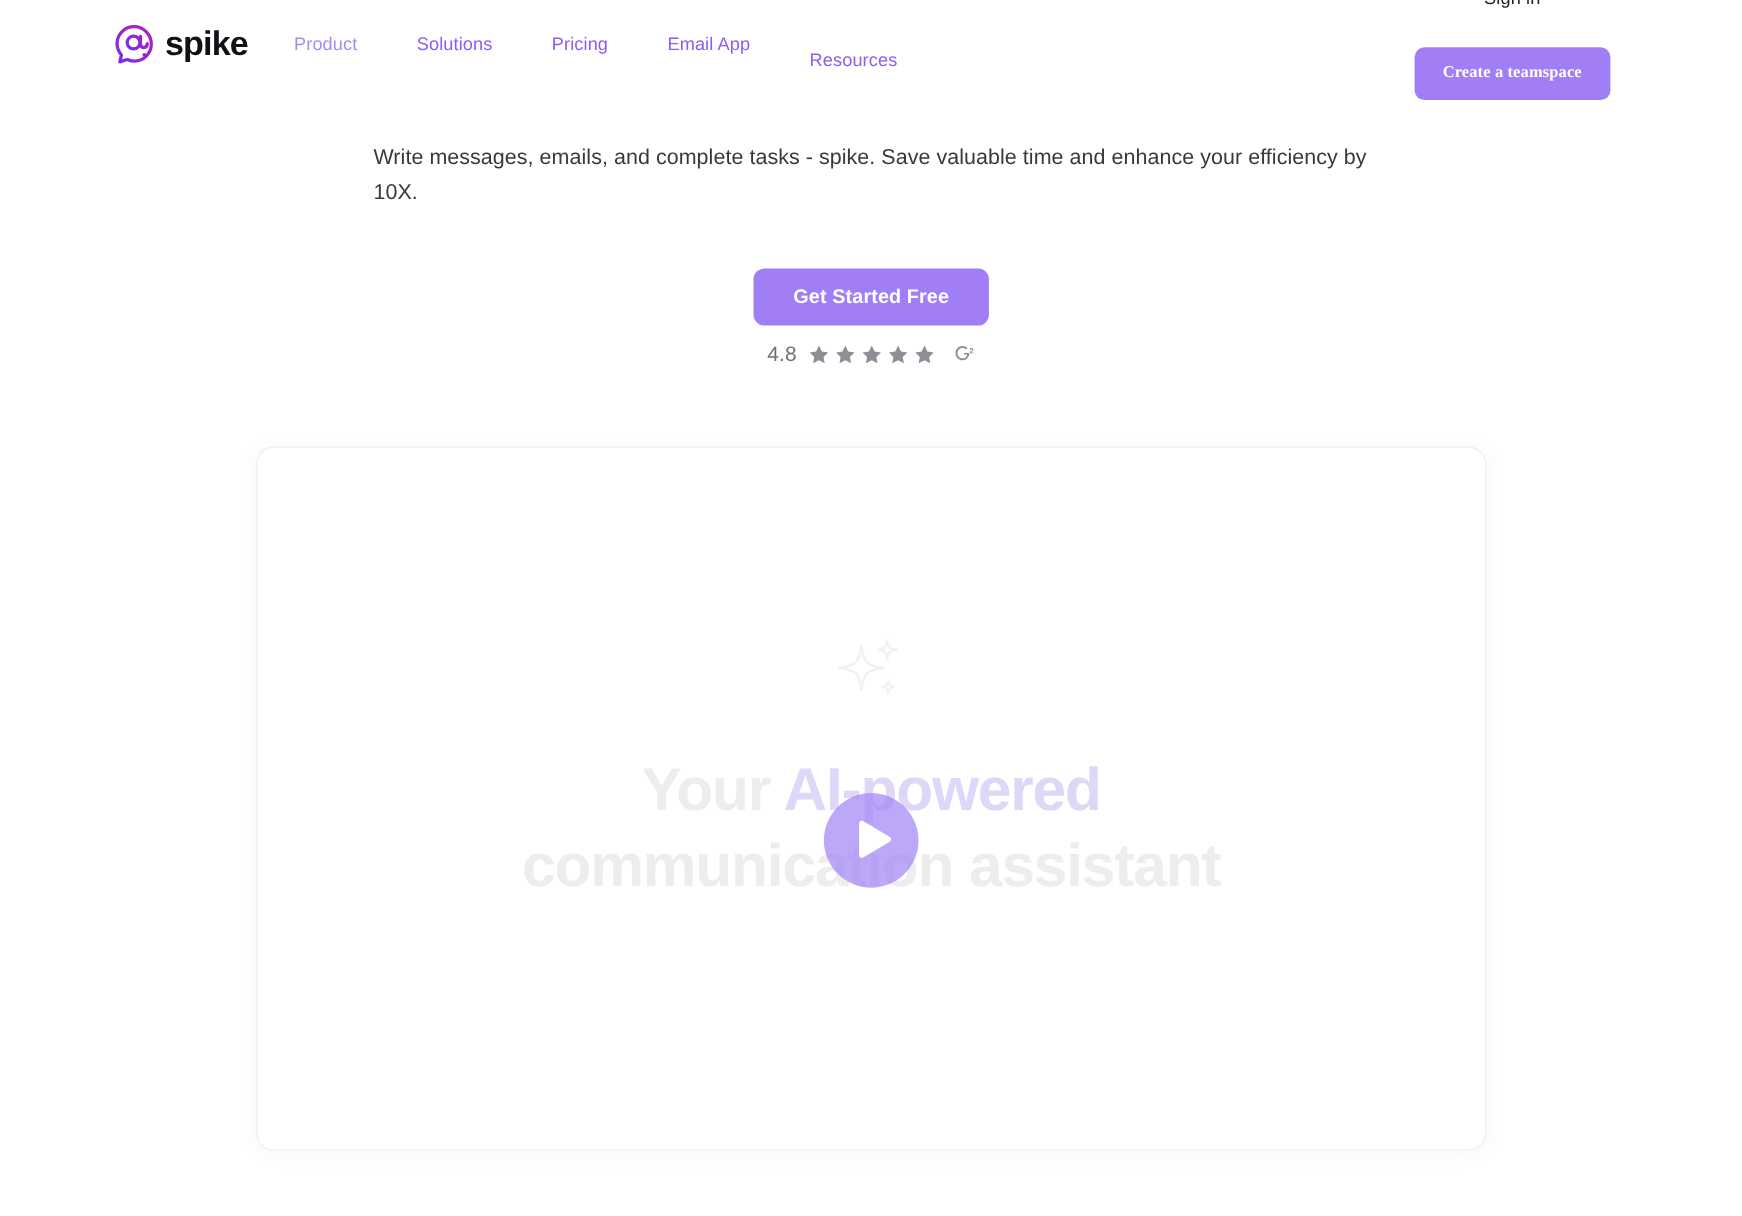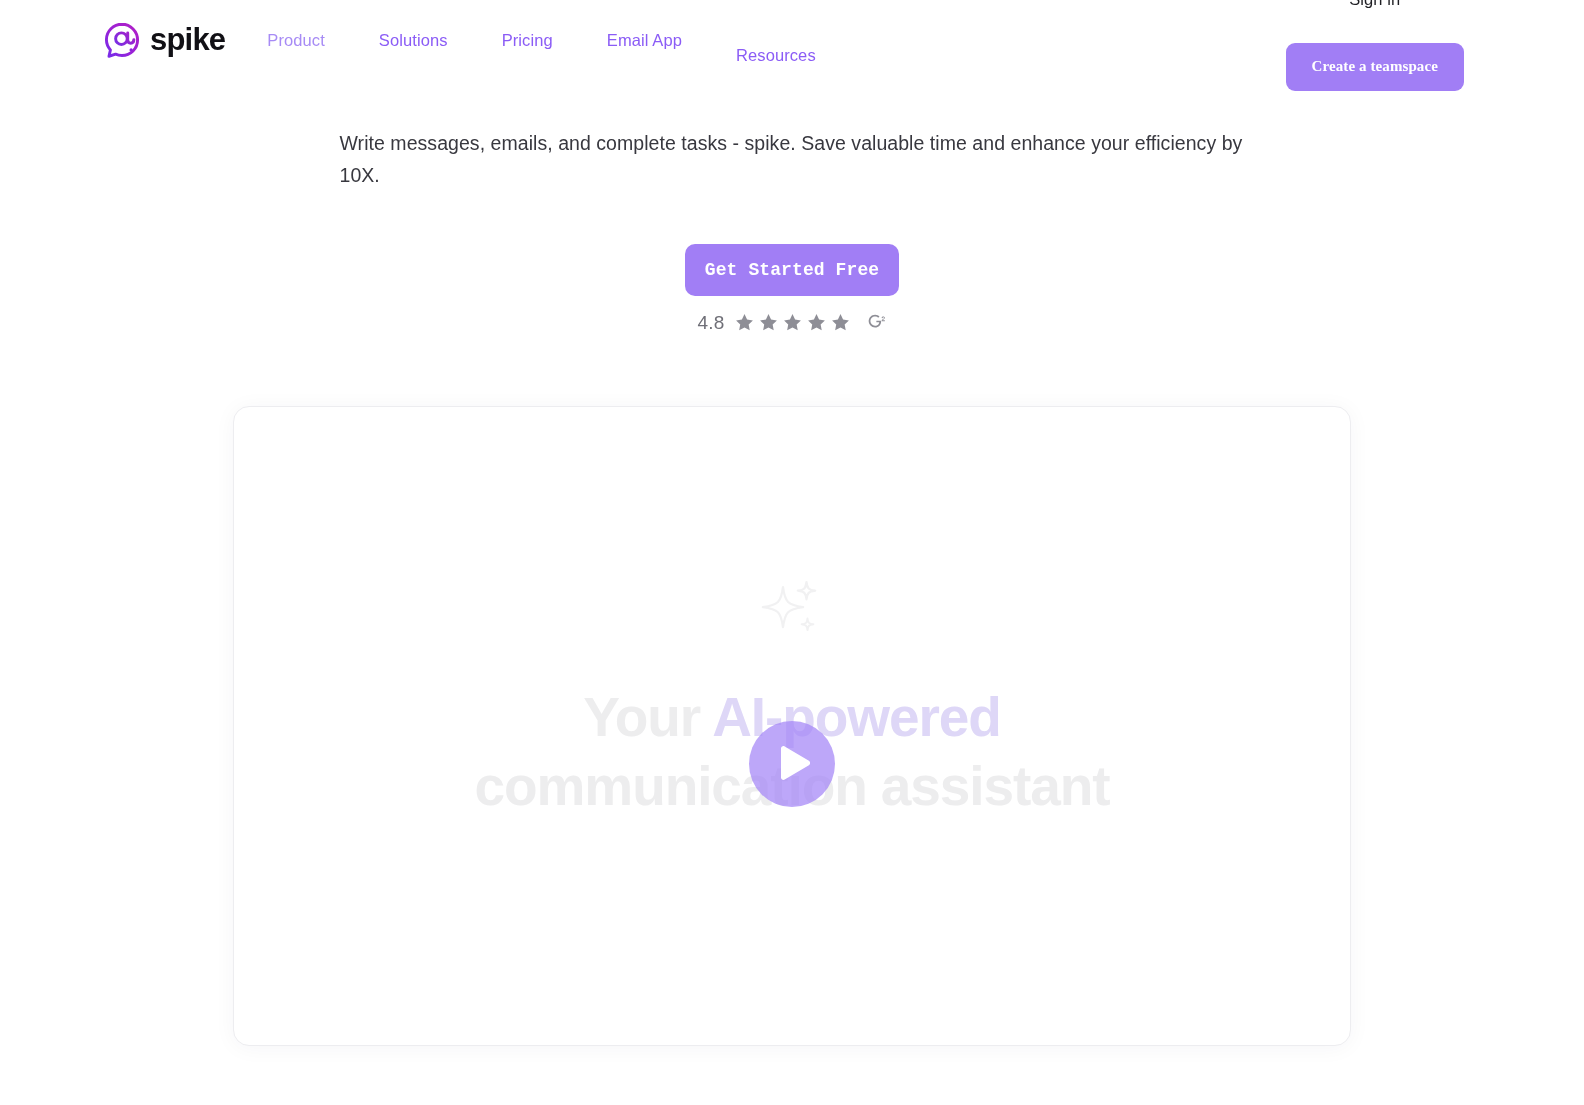--- a/index.html
+++ b/index.html
@@ -241,21 +241,21 @@
     <span class="signin-link">Sign in</span>
     <button class="cta-header">Create a teamspace</button>
   </div>
 </header>
 
 <main>
 
 
   <p class="hero-sub">Write messages, emails, and complete tasks - spike. Save valuable time and enhance your efficiency by 10X.</p>
 
-  <div style="text-align:center;font-family:Liberation Mono, monospace;">
+  <div style="text-align:center;">
     <button class="cta-primary">Get Started Free</button>
   </div>
 
   <div class="rating-row">
     <span class="rating-score">4.8</span>
     <span class="rating-stars">
       <span>
           <svg class="star-svg" viewBox="0 0 24 24">
             <path d="M12 2.4l2.95 6.28 6.65.93-4.85 4.6 1.2 6.72L12 17.72 5.9 20.93l1.2-6.72L2.4 9.61l6.65-.93z" fill="#8E8E96"></path>
           </svg>

